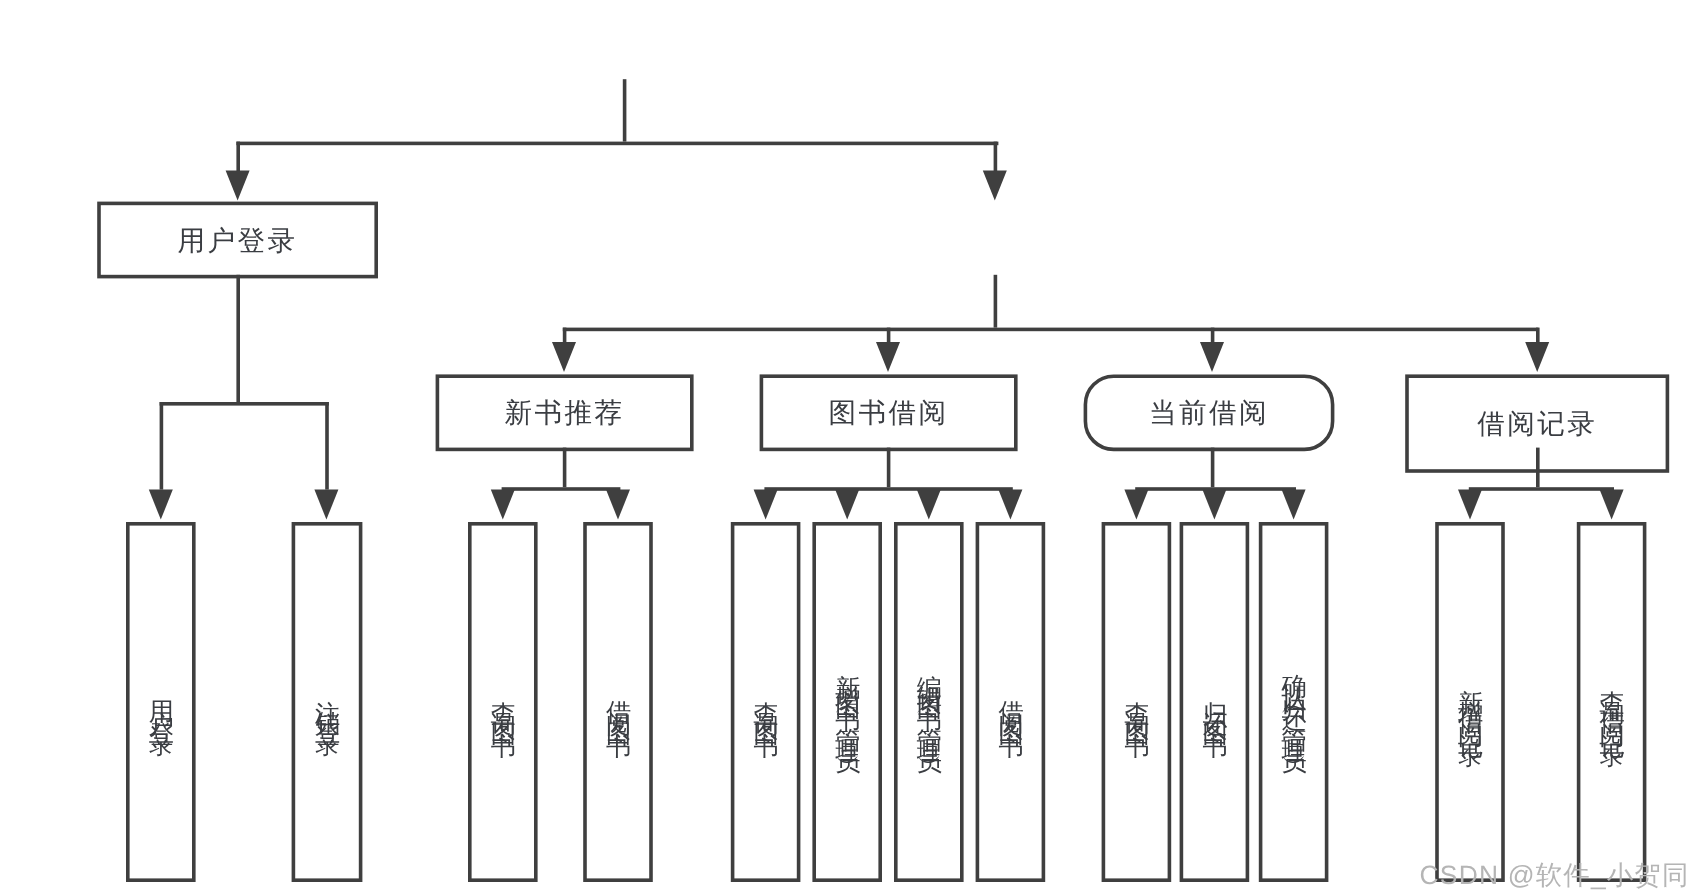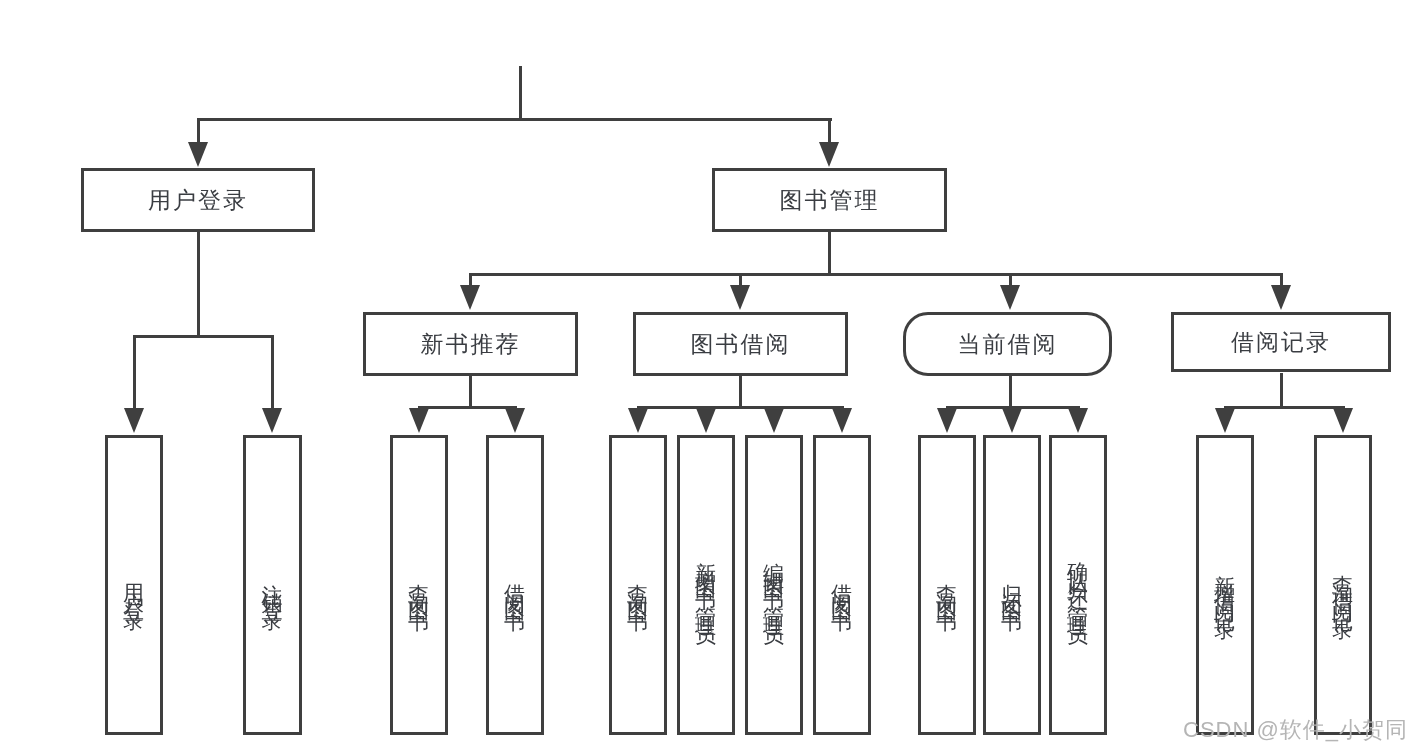--- a/index.html
+++ b/index.html
@@ -69,23 +69,20 @@
   <div class="vline" style="left:519px; top:66px; height:52px;"></div>
   <div class="hline" style="left:197px; top:118px; width:635px;"></div>
   <div class="vline" style="left:197px; top:118px; height:28px;"></div>
   <div class="arrow" style="left:188px; top:142px;"></div>
   <div class="vline" style="left:828px; top:118px; height:28px;"></div>
   <div class="arrow" style="left:819px; top:142px;"></div>
 
   <div class="box" style="left:81px; top:168px; width:234px; height:64px;">
     <span>用户登录</span>
   </div>
-  <div class="box" style="left:712px; top:168px; width:235px; height:64px;">
-    <span>图书管理</span>
-  </div>
 
   <div class="vline" style="left:197px; top:229px; height:106px;"></div>
   <div class="hline" style="left:133px; top:335px; width:141px;"></div>
   <div class="vline" style="left:133px; top:335px; height:73px;"></div>
   <div class="arrow" style="left:124px; top:408px;"></div>
   <div class="vline" style="left:271px; top:335px; height:73px;"></div>
   <div class="arrow" style="left:262px; top:408px;"></div>
 
   <div class="vline" style="left:828px; top:229px; height:44px;"></div>
   <div class="hline" style="left:469px; top:273px; width:813px;"></div>
@@ -100,21 +97,21 @@
 
   <div class="box" style="left:363px; top:312px; width:215px; height:64px;">
     <span>新书推荐</span>
   </div>
   <div class="box" style="left:633px; top:312px; width:215px; height:64px;">
     <span>图书借阅</span>
   </div>
   <div class="box" style="left:903px; top:312px; width:209px; height:64px;border-radius:25px;">
     <span>当前借阅</span>
   </div>
-  <div class="box" style="left:1171px; top:312px; width:220px; height:60px;">
+  <div class="box" style="left:1171px; top:312px; width:220px; height:82px;">
     <span>借阅记录</span>
   </div>
 
   <div class="vline" style="left:469px; top:373px; height:33px;"></div>
   <div class="hline" style="left:418px; top:406px; width:99px;"></div>
   <div class="arrow" style="left:409px; top:408px;"></div>
   <div class="arrow" style="left:505px; top:408px;"></div>
 
   <div class="vline" style="left:739px; top:373px; height:33px;"></div>
   <div class="hline" style="left:637px; top:406px; width:207px;"></div>

